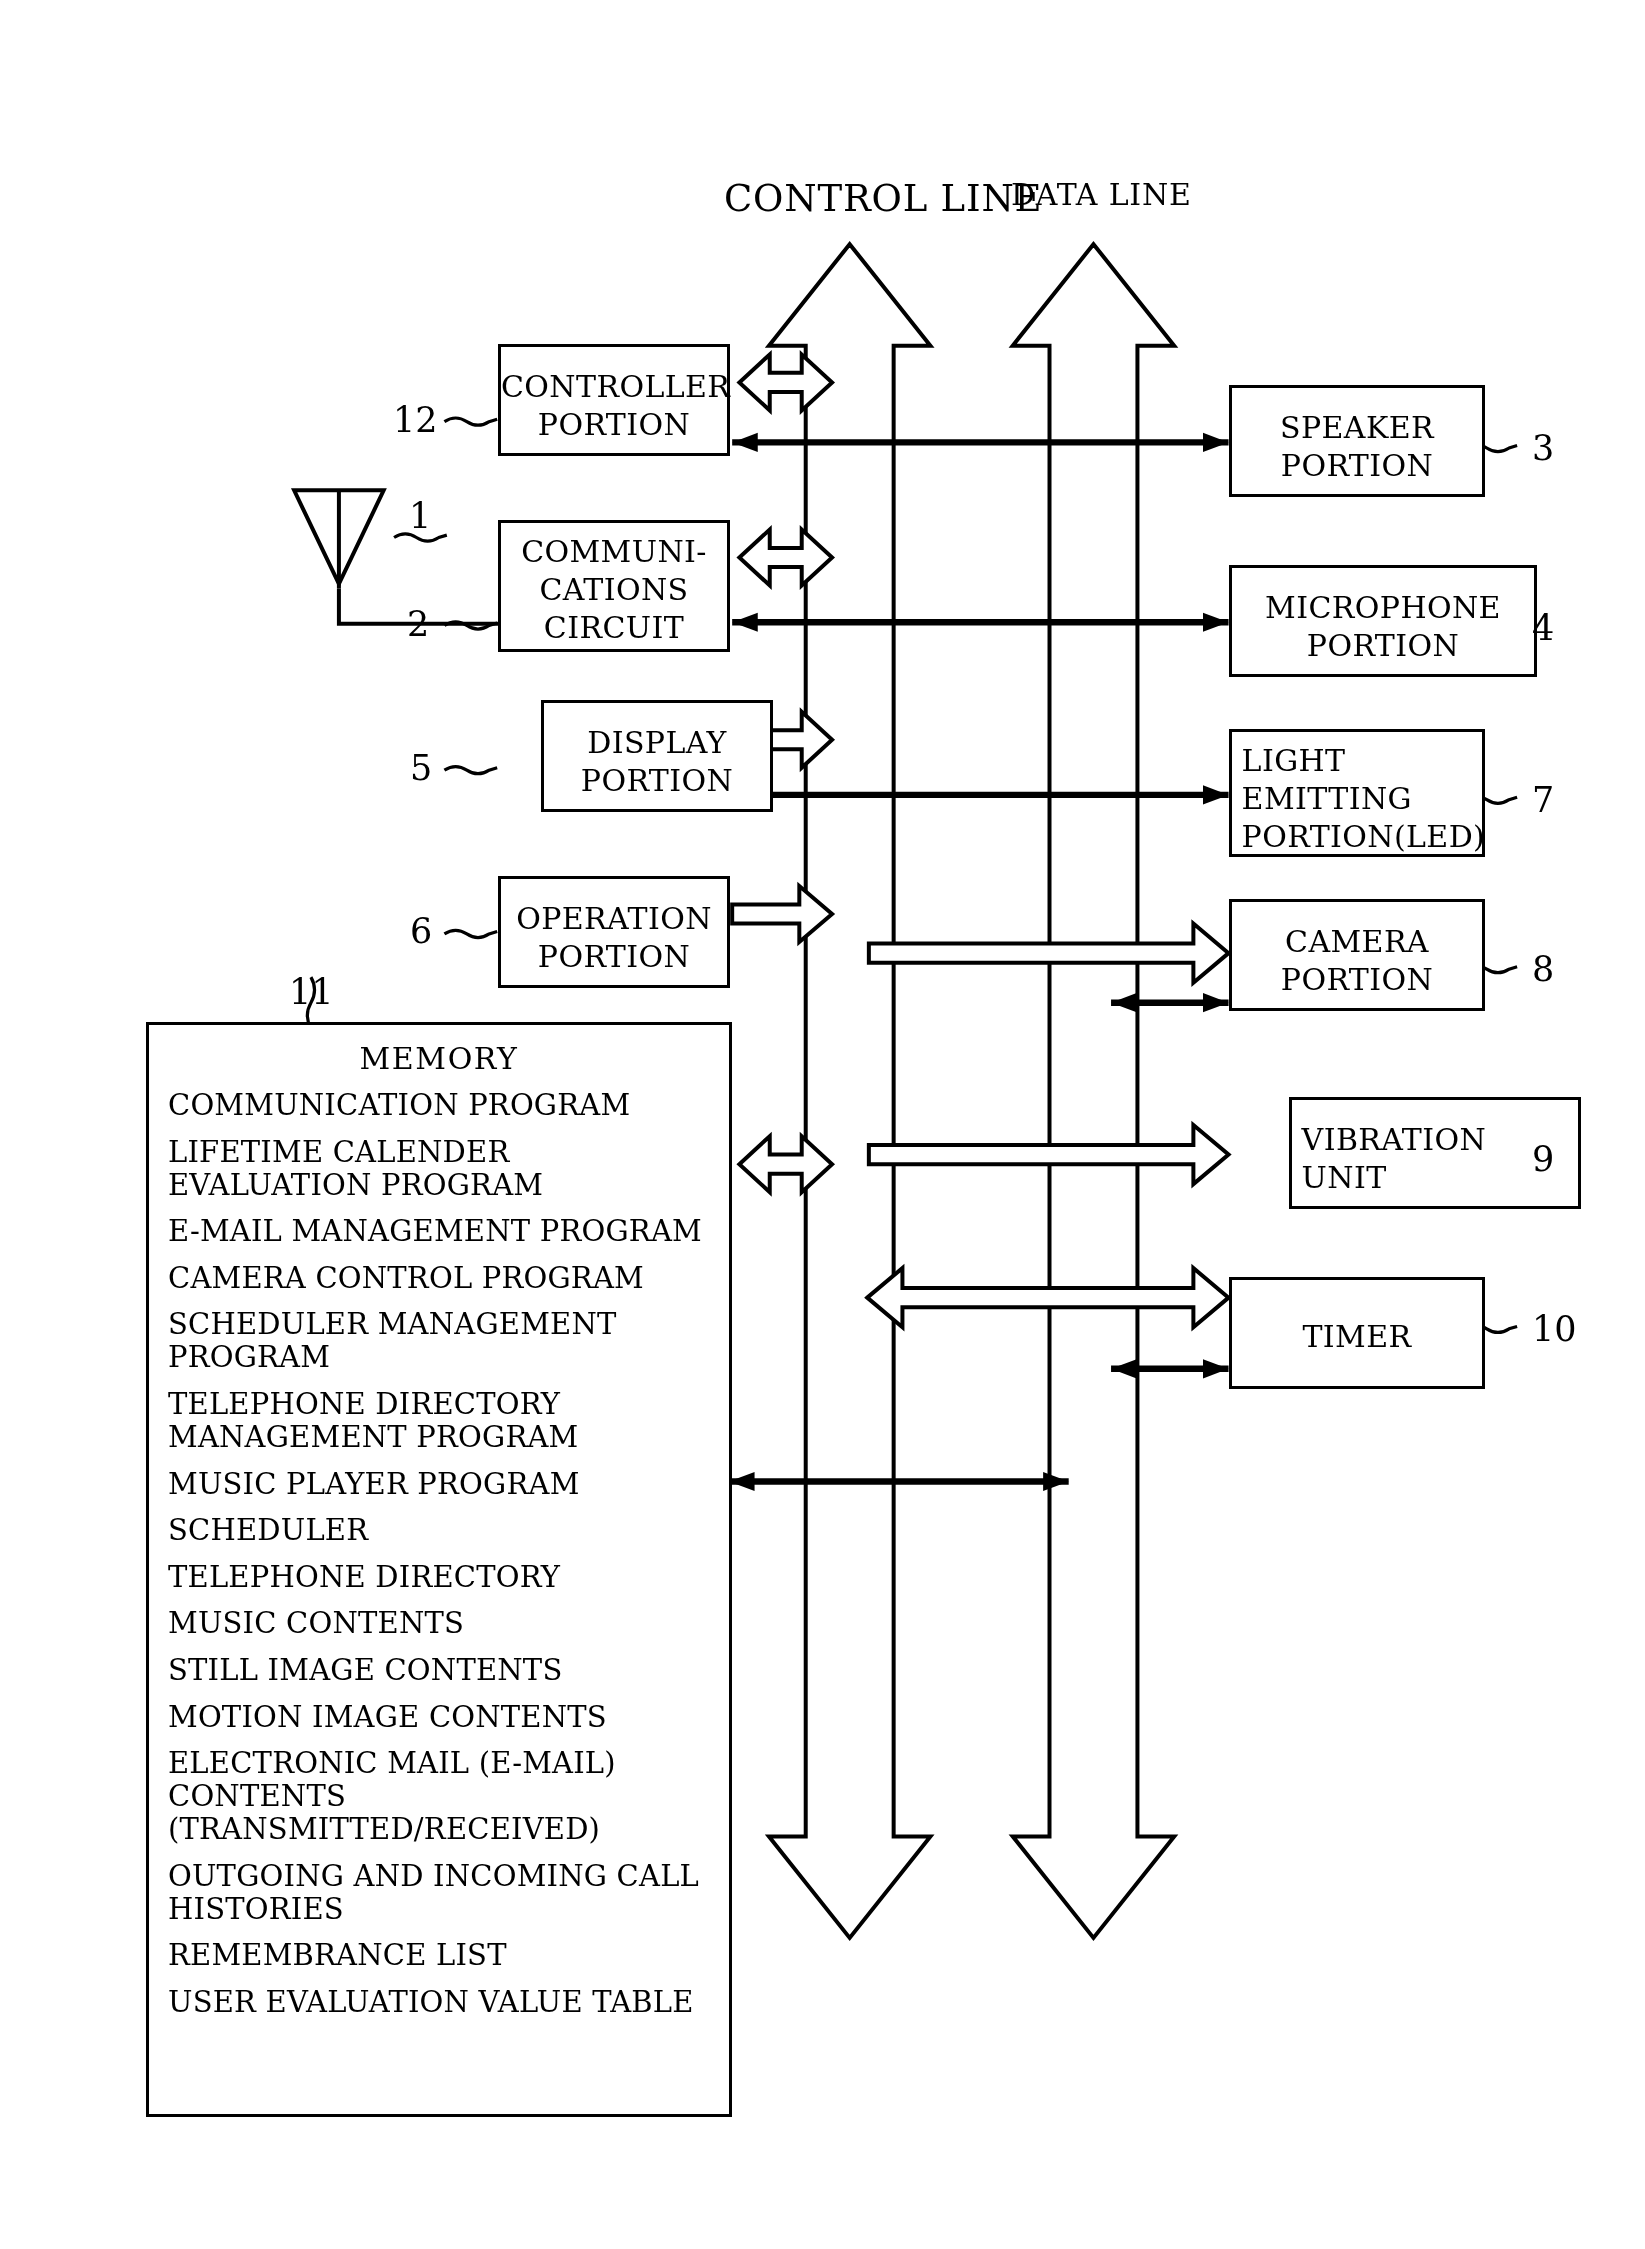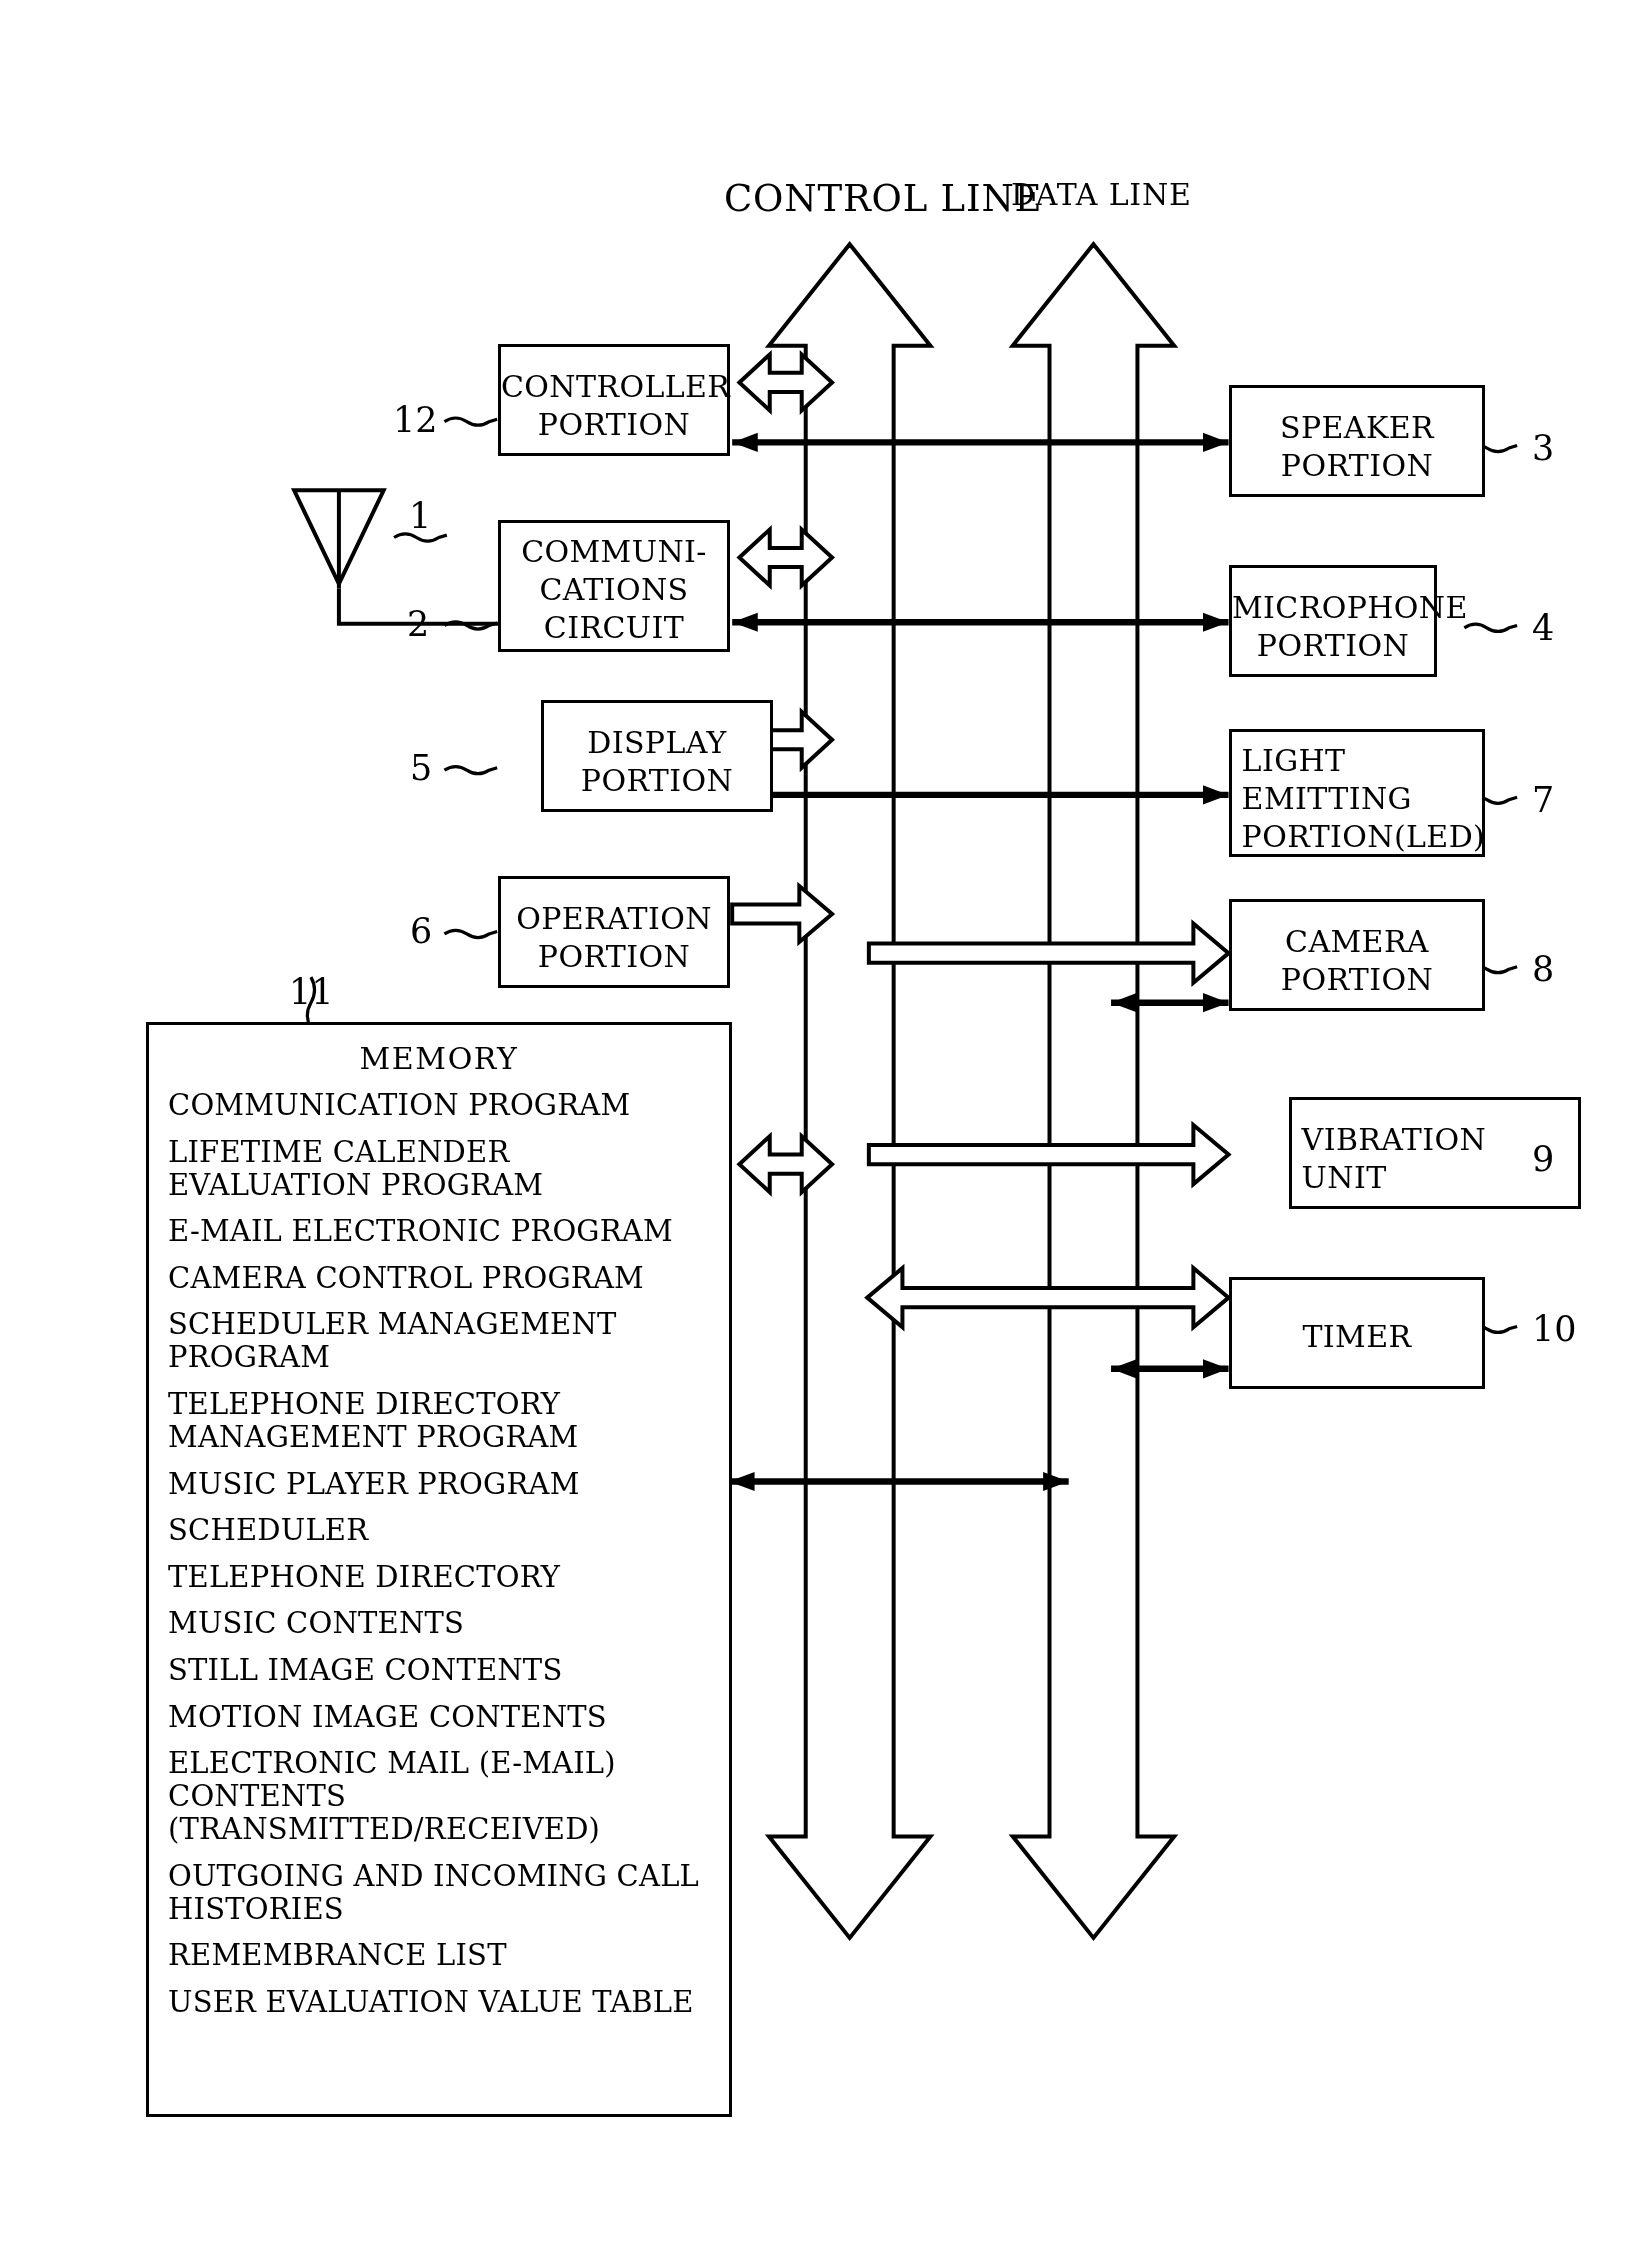--- a/index.html
+++ b/index.html
@@ -203,21 +203,21 @@
   <div class="ref" id="ref-6" style="left:410px;top:911px;">6</div>
 
   <div class="ref" id="ref-11" style="left:289px;top:961px;margin-top:11px;">11</div>
 
   <div id="memory-box">
     <div id="memory-title">MEMORY</div>
     <div id="memory-list">
         <div class="mitem">COMMUNICATION PROGRAM</div>
         <div class="mitem">LIFETIME CALENDER
 EVALUATION PROGRAM</div>
-        <div class="mitem">E-MAIL ELECTRONIC PROGRAM</div>
+        <div class="mitem">E-MAIL MANAGEMENT PROGRAM</div>
         <div class="mitem">CAMERA CONTROL PROGRAM</div>
         <div class="mitem">SCHEDULER MANAGEMENT
 PROGRAM</div>
         <div class="mitem">TELEPHONE DIRECTORY
 MANAGEMENT PROGRAM</div>
         <div class="mitem">MUSIC PLAYER PROGRAM</div>
         <div class="mitem">SCHEDULER</div>
         <div class="mitem">TELEPHONE DIRECTORY</div>
         <div class="mitem">MUSIC CONTENTS</div>
         <div class="mitem">STILL IMAGE CONTENTS</div>
@@ -231,21 +231,21 @@
         <div class="mitem">USER EVALUATION VALUE TABLE</div>
       </div>
   </div>
 
   <div class="box" id="box-speaker" style="left:1229px;top:385px;width:256px;height:112px;">
     <div class="btxt" style="top:21px;">SPEAKER
 PORTION</div>
   </div>
   <div class="ref" id="ref-3" style="left:1532px;top:428px;">3</div>
 
-  <div class="box" id="box-microphone" style="left:1229px;top:565px;width:208px;height:112px;">
+  <div class="box" id="box-microphone" style="left:1229px;top:565px;width:308px;height:112px;">
     <div class="btxt" style="top:21px;">MICROPHONE
 PORTION</div>
   </div>
   <div class="ref" id="ref-4" style="left:1532px;top:608px;">4</div>
 
   <div class="box" id="box-led" style="left:1229px;top:729px;width:256px;height:128px;">
     <div class="btxt lft" style="top:9.6px;">LIGHT
 EMITTING
 PORTION(LED)</div>
   </div>

